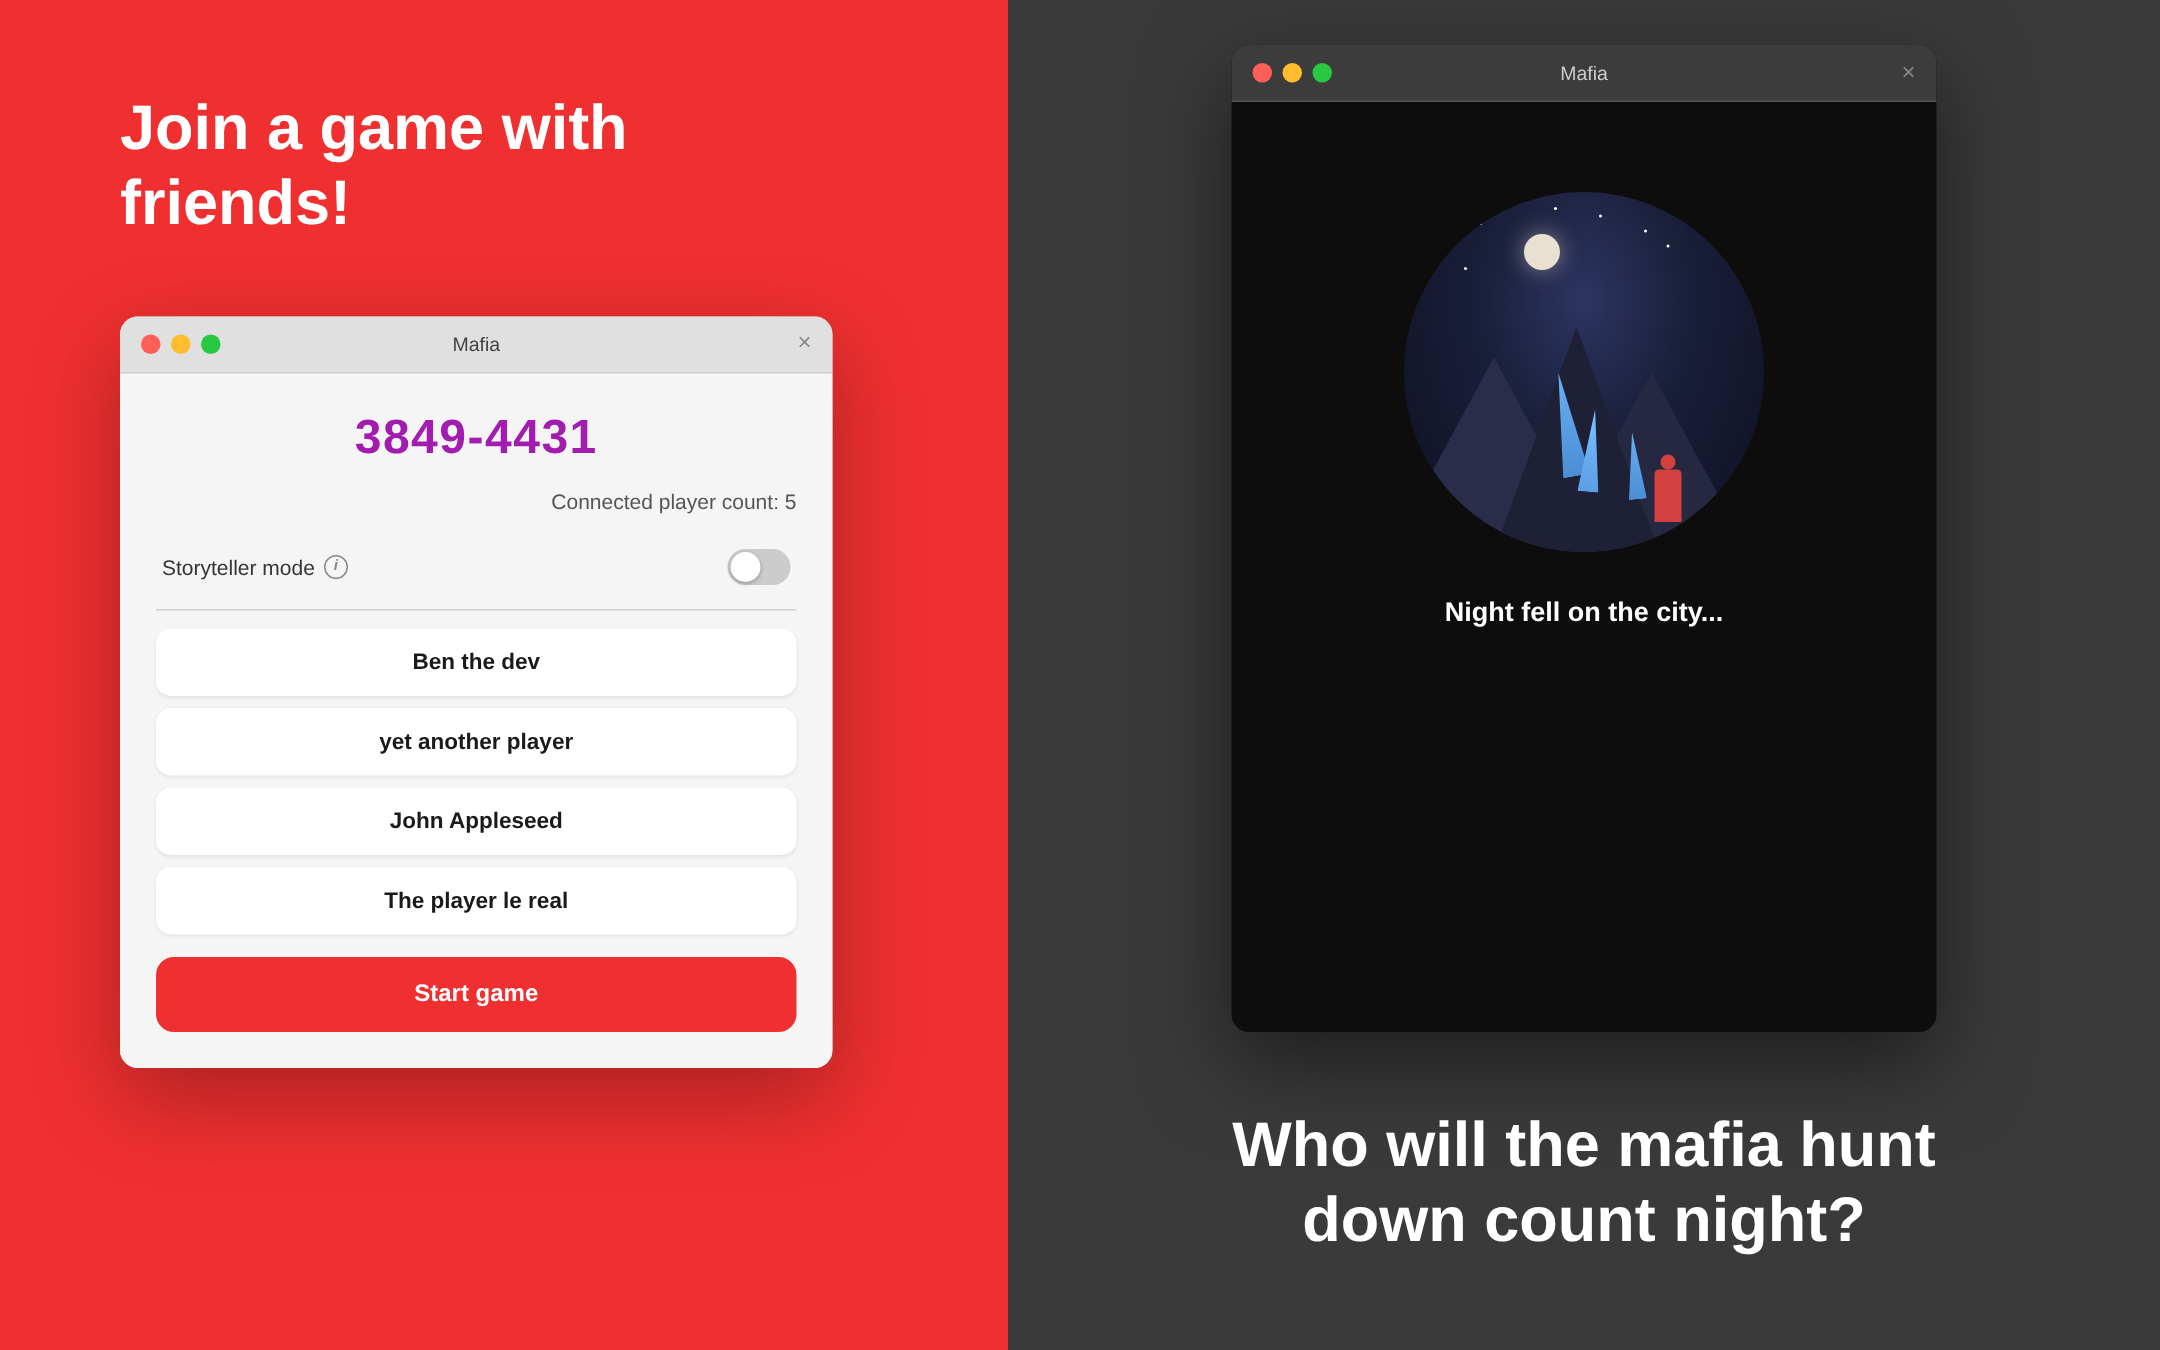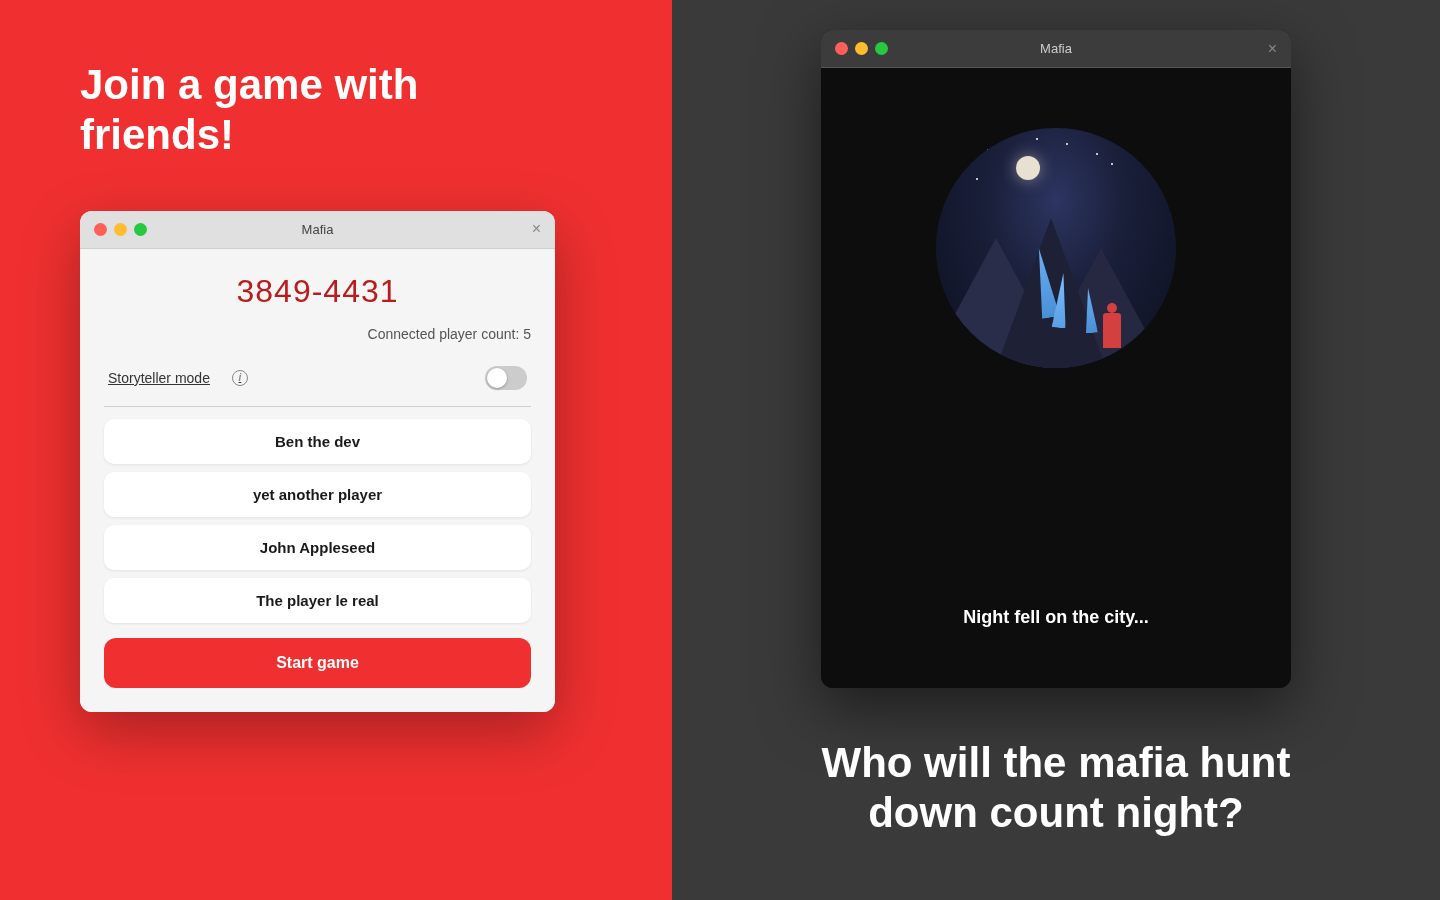--- a/index.html
+++ b/index.html
@@ -87,22 +87,22 @@
       background: #f5f5f5;
     }
 
     .game-code-section {
       text-align: center;
       margin-bottom: 16px;
     }
 
     .game-code {
       font-size: 32px;
-      font-weight: 400;
-      color: #b91c1c;
+      font-weight: 700;
+      color: #a21caf;
       letter-spacing: 1px;
     }
 
     .tap-to-share {
       font-size: 12px;
       color: #888;
       margin-top: 4px;
     }
 
     .player-count {
@@ -116,24 +116,23 @@
       display: flex;
       align-items: center;
       justify-content: space-between;
       padding: 8px 4px;
       margin-bottom: 8px;
     }
 
     .storyteller-label {
       display: flex;
       align-items: center;
-      gap: 22px;
+      gap: 6px;
       font-size: 14px;
       color: #333;
-      text-decoration: underline;
     }
 
     .info-icon {
       width: 16px;
       height: 16px;
       border-radius: 50%;
       border: 1.5px solid #888;
       display: inline-flex;
       align-items: center;
       justify-content: center;
@@ -237,21 +236,21 @@
       color: #888;
     }
 
     .window-right-content {
       background: #0d0d0d;
       padding: 60px 40px 60px 40px;
       display: flex;
       flex-direction: column;
       align-items: center;
       min-height: 620px;
-      justify-content: space-between;
+      justify-content: flex-start;
     }
 
     
     .night-scene {
       width: 240px;
       height: 240px;
       border-radius: 50%;
       background: radial-gradient(ellipse at 50% 30%, #2d3561 0%, #1a1f3a 40%, #0d1020 100%);
       position: relative;
       overflow: hidden;

